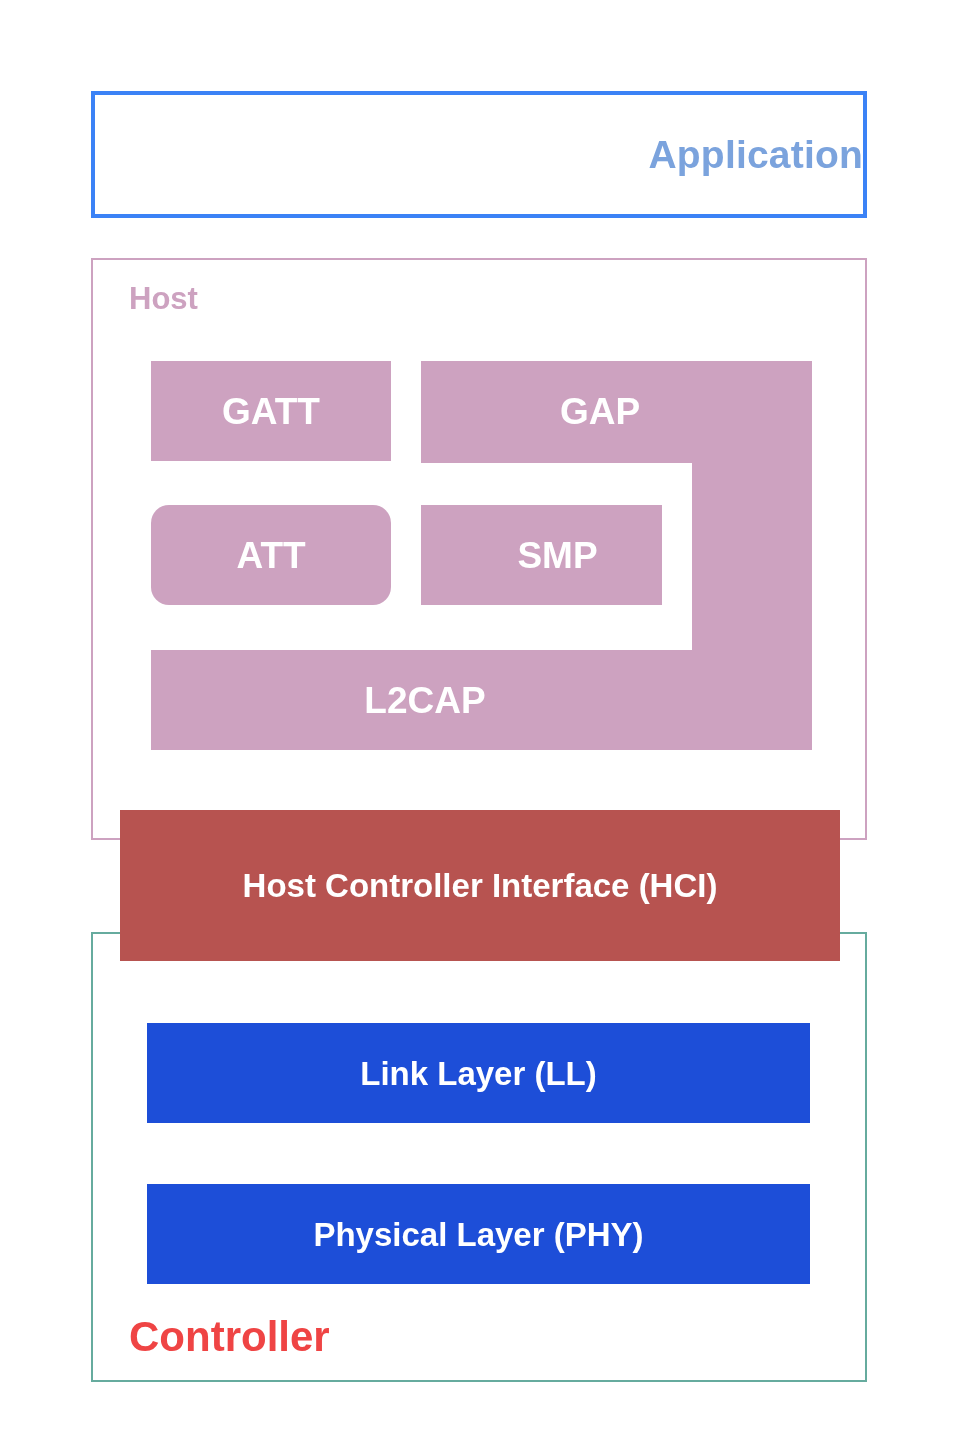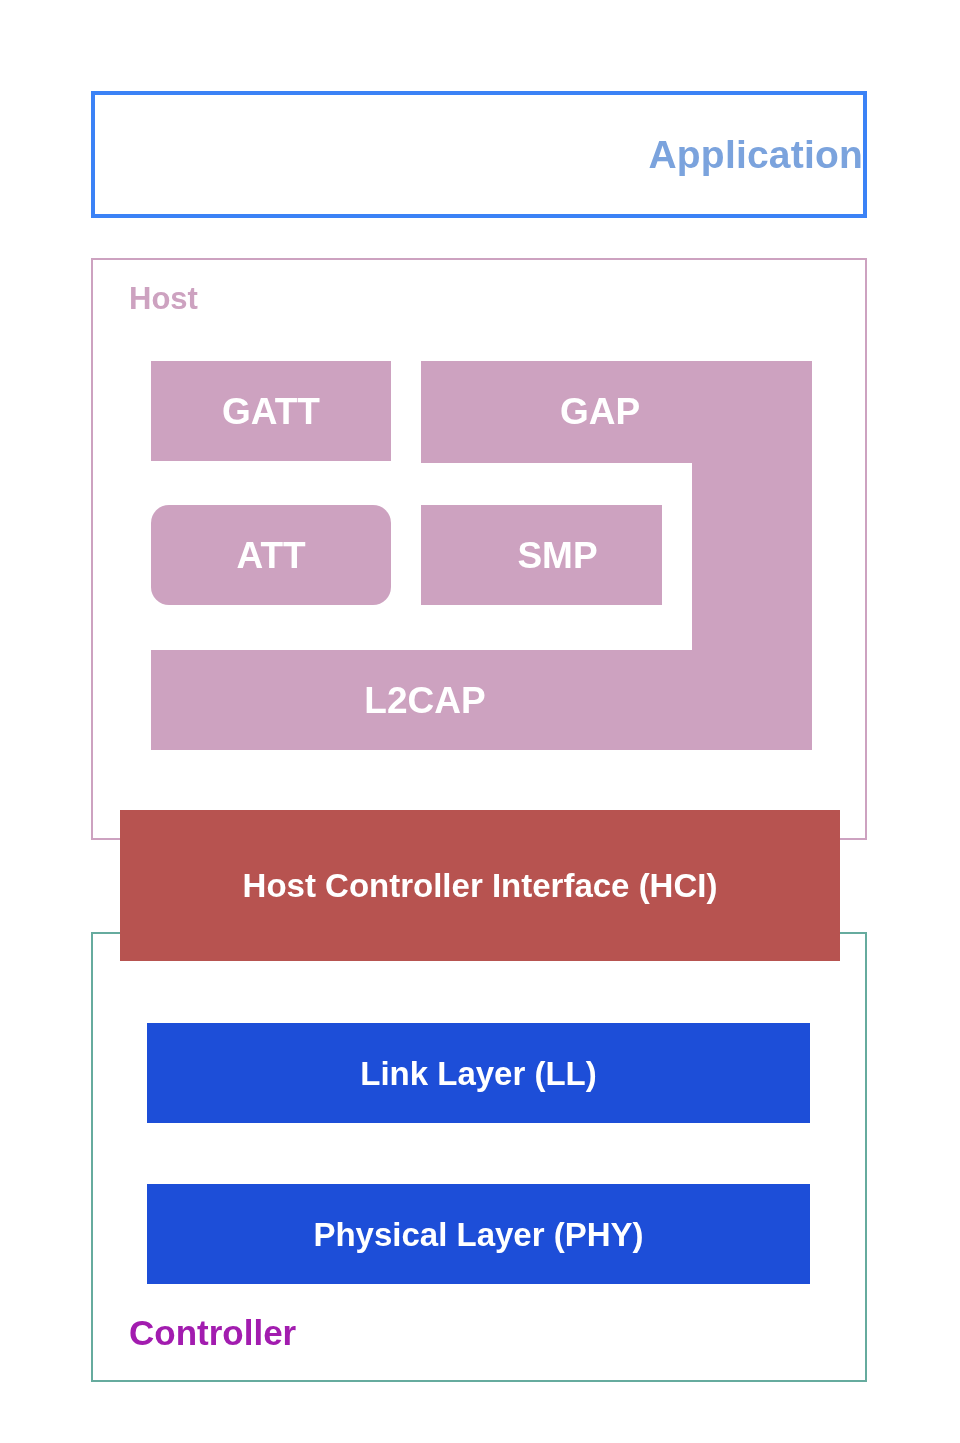--- a/index.html
+++ b/index.html
@@ -65,22 +65,22 @@
     left: 91px;
     top: 932px;
     width: 776px;
     height: 450px;
     border: 2px solid #66ab9e;
     background: #ffffff;
   }
   .ctrl-label {
     left: 129px;
     top: 1313px;
-    color: #a21caf;
-    font-size: 35px;
+    color: #ef4444;
+    font-size: 42px;
     font-weight: bold;
     line-height: 1.15;
   }
 
   
   .block {
     display: flex;
     align-items: center;
     justify-content: center;
     color: #ffffff;

